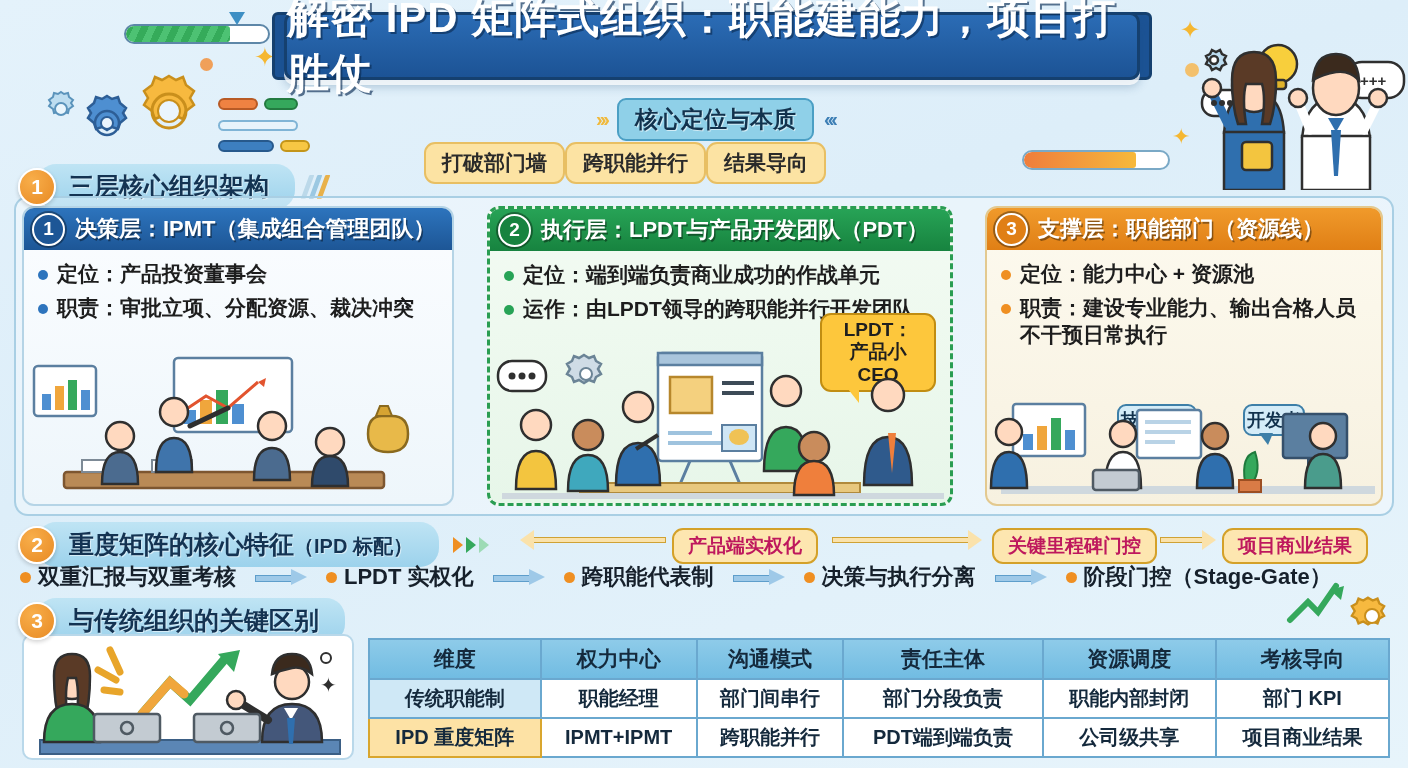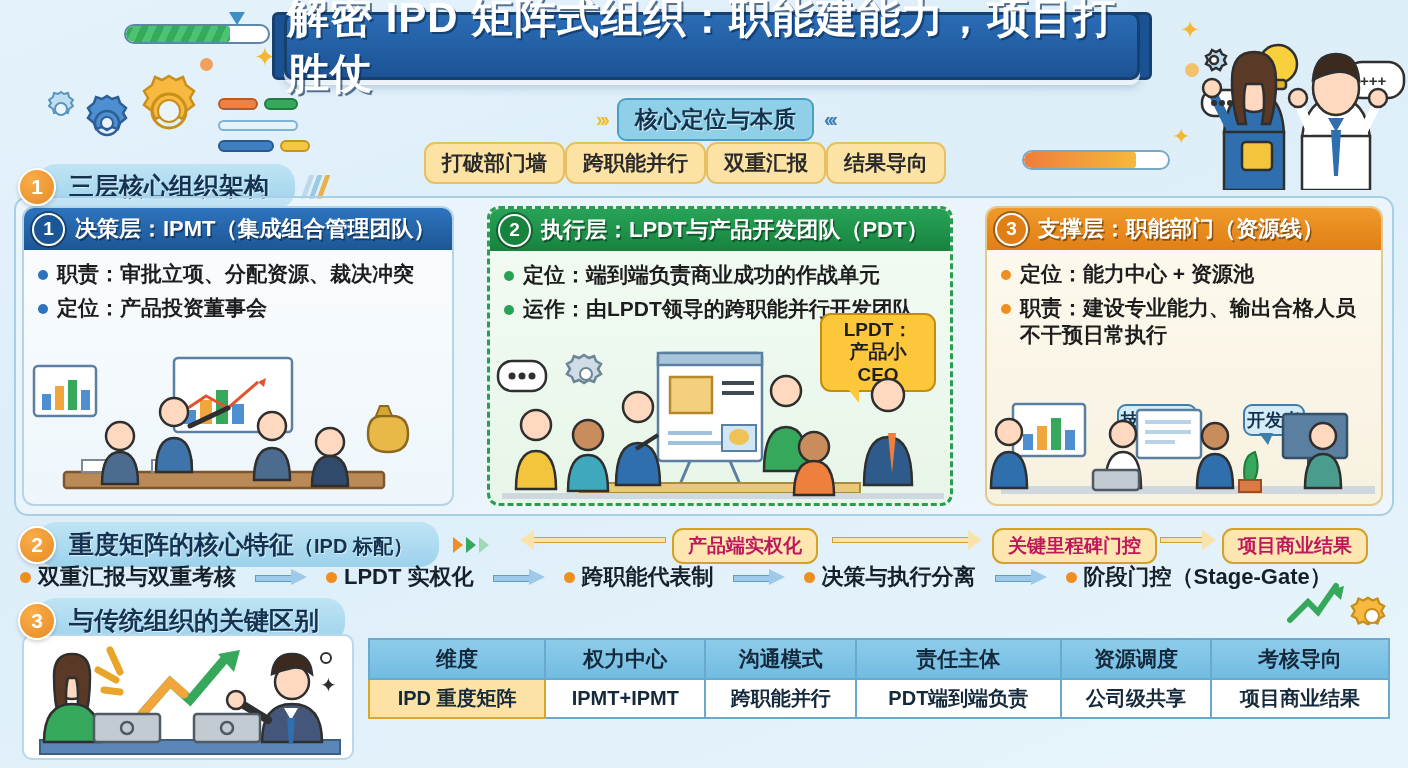--- a/index.html
+++ b/index.html
@@ -212,21 +212,20 @@
   </div>
 
   <div class="core-head">
     <span class="chev">›››</span>
     <span class="core-chip">核心定位与本质</span>
     <span class="chev blue">‹‹‹</span>
   </div>
   <div class="tag-row">
     <span class="tag">打破部门墙</span>
     <span class="tag">跨职能并行</span>
-    <span class="tag">双重汇报</span>
     <span class="tag">结果导向</span>
   </div>
 
   <div class="progbar" style="left:1022px;top:150px;width:148px;height:20px;border-color:#7aa9c6;">
     <i style="width:78%;background:linear-gradient(90deg,#ef7d3c,#f6b93b);"></i>
   </div>
 
   <div class="deco" style="left:1168px;top:14px;width:240px;height:176px;">
     <svg width="240" height="176" viewBox="0 0 240 176">
       <g stroke="#2f2f2f" stroke-width="2.5" fill="none">
@@ -286,25 +285,25 @@
   <div class="panel"></div>
 
   <div class="card" id="card1">
     <div class="hdr">
       <span class="num">1</span>
       <span class="t">决策层：IPMT（集成组合管理团队）</span>
     </div>
     <div class="body">
       <div class="bul">
         <span class="dot"></span>
-        <span class="tx">职责：审批立项、分配资源、裁决冲突</span>
+        <span class="tx">定位：产品投资董事会</span>
       </div>
       <div class="bul">
         <span class="dot"></span>
-        <span class="tx">定位：产品投资董事会</span>
+        <span class="tx">职责：审批立项、分配资源、裁决冲突</span>
       </div>
     </div>
     <div class="illus">
       <svg width="432" height="150" viewBox="0 0 432 150">
 
         <rect x="10" y="12" width="62" height="50" rx="4" fill="#fff" stroke="#5b7fa0" stroke-width="2.5"></rect>
         <rect x="18" y="40" width="9" height="16" fill="#4e8fd1"></rect>
           <rect x="31" y="32" width="9" height="24" fill="#f0a63c"></rect>
         <rect x="44" y="26" width="9" height="30" fill="#35a85c"></rect>
           <rect x="57" y="36" width="9" height="20" fill="#4e8fd1"></rect>
@@ -558,20 +557,28 @@
         <th>维度</th>
         <th>权力中心</th>
         <th>沟通模式</th>
         <th>责任主体</th>
         <th>资源调度</th>
         <th>考核导向</th>
       </tr>
     </thead>
     <tbody>
       <tr>
+        <td>传统职能制</td>
+        <td>职能经理</td>
+        <td>部门间串行</td>
+        <td>部门分段负责</td>
+        <td>职能内部封闭</td>
+        <td>部门 KPI</td>
+      </tr>
+      <tr>
         <td>IPD 重度矩阵</td>
         <td>IPMT+IPMT</td>
         <td>跨职能并行</td>
         <td>PDT端到端负责</td>
         <td>公司级共享</td>
         <td>项目商业结果</td>
       </tr>
     </tbody>
   </table>
 

